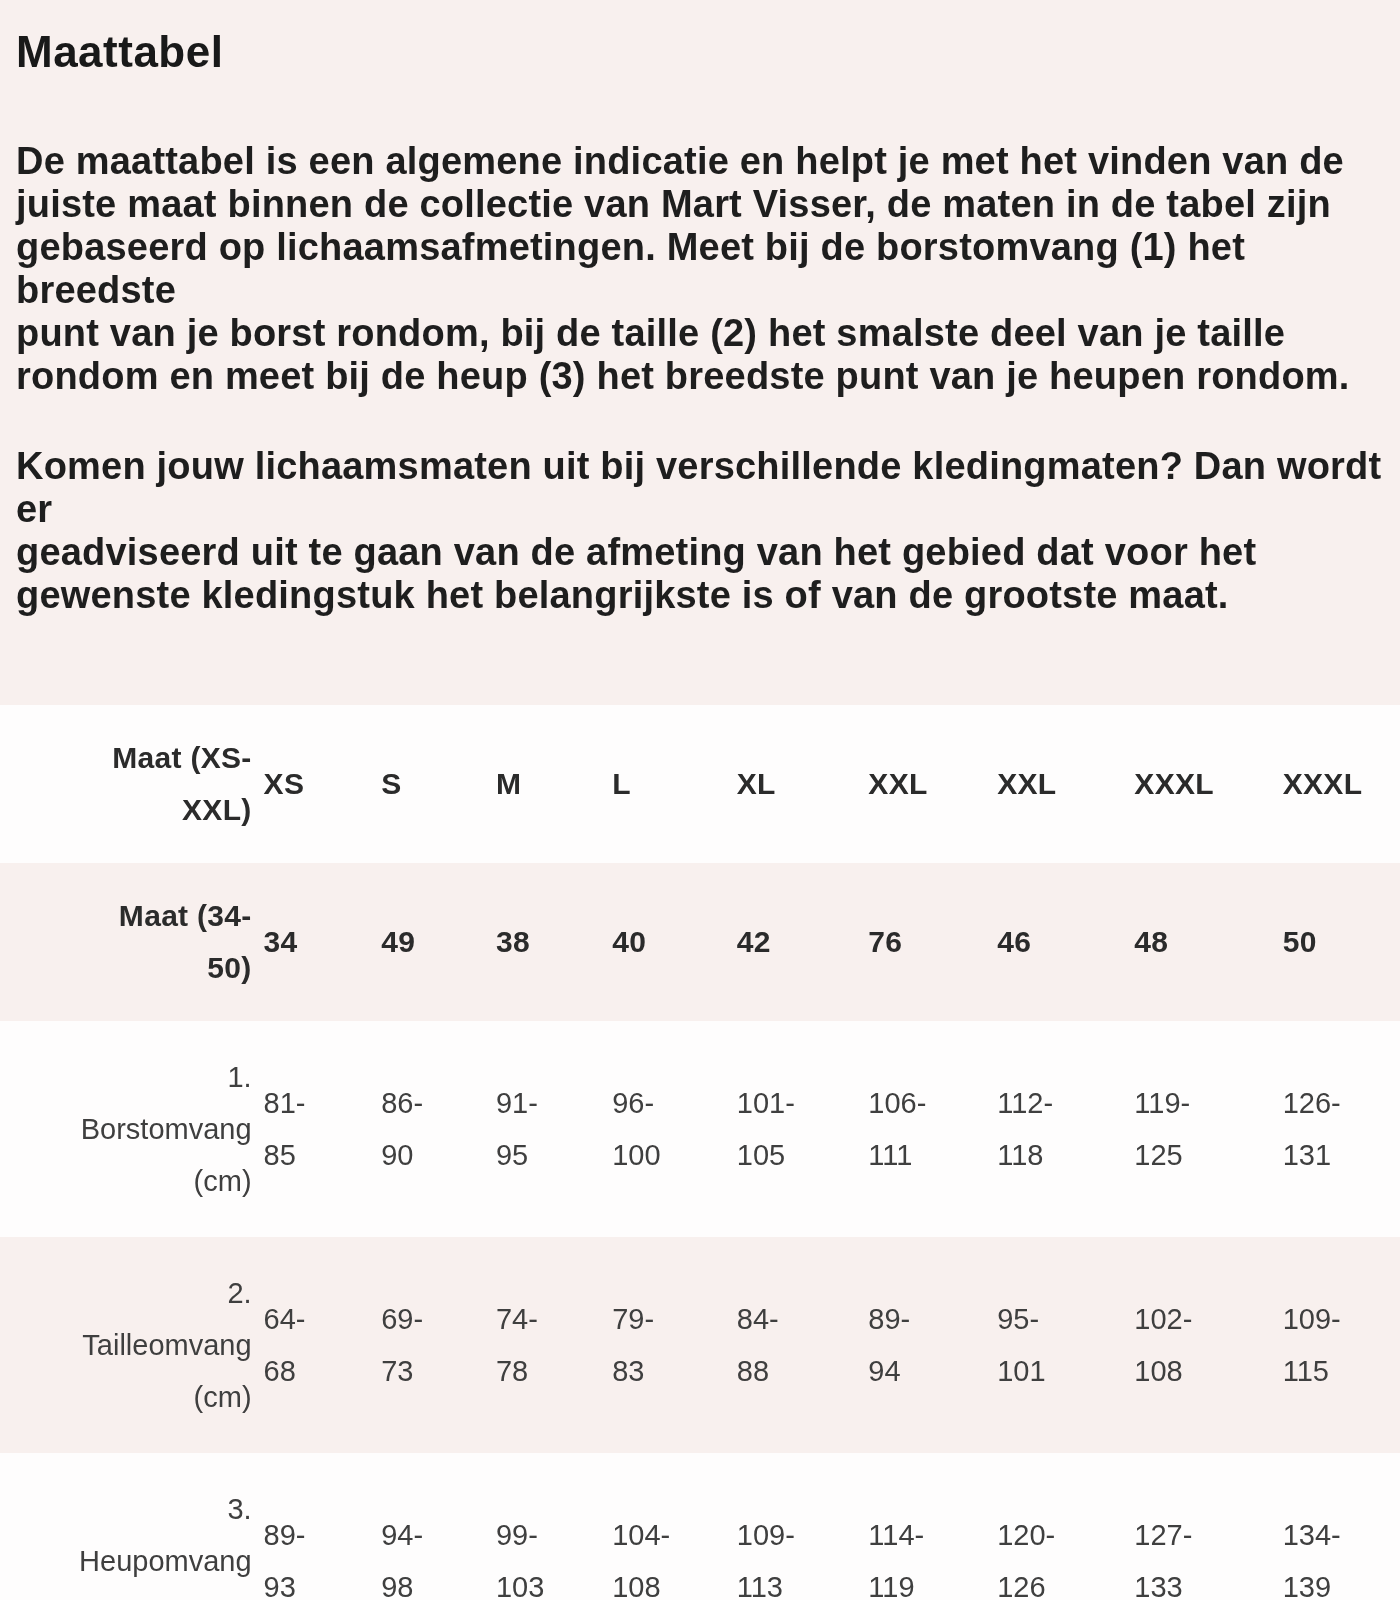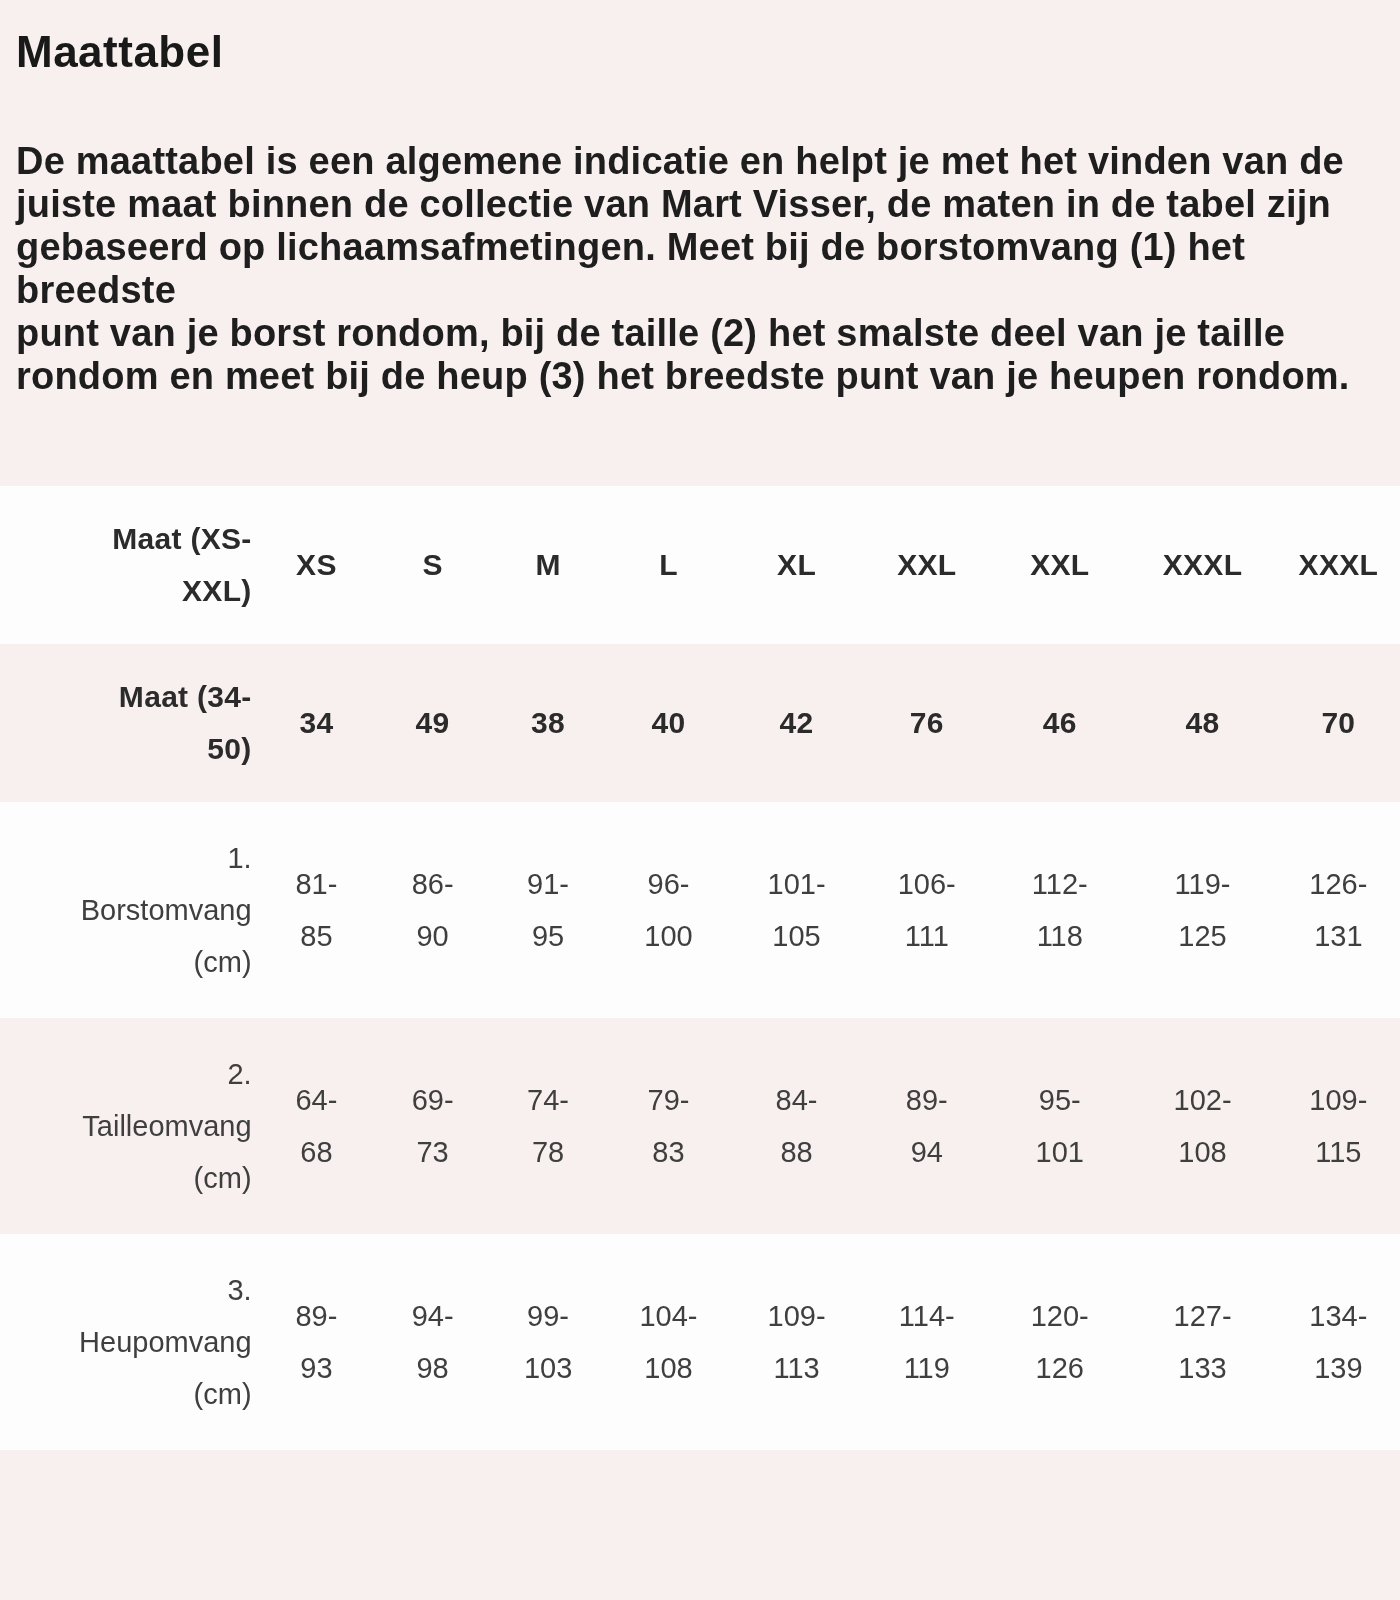--- a/index.html
+++ b/index.html
@@ -52,41 +52,42 @@
   table.size-table td{
     vertical-align:middle;
     padding:8px 6px;
     line-height:52px;
   }
   table.size-table th{
     text-align:right;
     padding-left:16px;
     font-weight:700;
   }
-  table.size-table td{text-align:center;}
+  table.size-table td{}
   table.size-table .bold-cell{
     font-weight:700;
     font-size:30px;
     color:#2b2b2b;
     letter-spacing:0.3px;
   }
   table.size-table .regular-cell{
     font-weight:400;
     font-size:29px;
     color:var(--text-regular);
   }
 </style>
 </head>
 <body>
 
 <div class="content">
   <h1 class="page-title">Maattabel</h1>
 
   <div class="intro">
       <p class="first">De maattabel is een algemene indicatie en helpt je met het vinden van de<br>juiste maat binnen de collectie van Mart Visser, de maten in de tabel zijn<br>gebaseerd op lichaamsafmetingen. Meet bij de borstomvang (1) het breedste<br>punt van je borst rondom, bij de taille (2) het smalste deel van je taille<br>rondom en meet bij de heup (3) het breedste punt van je heupen rondom.</p>
+      <p class="second">Komen jouw lichaamsmaten uit bij verschillende kledingmaten? Dan wordt er<br>geadviseerd uit te gaan van de afmeting van het gebied dat voor het<br>gewenste kledingstuk het belangrijkste is of van de grootste maat.</p>
     </div>
 </div>
 
 <table class="size-table">
   <colgroup>
     <col style="width:18.4%">
     <col style="width:8.4%">
     <col style="width:8.2%">
     <col style="width:8.3%">
     <col style="width:8.9%">
@@ -112,21 +113,21 @@
       <tr class="shade-pink header-row">
         <th class="bold-cell">Maat (34-<br>50)</th>
         <td class="bold-cell">34</td>
         <td class="bold-cell">49</td>
         <td class="bold-cell">38</td>
         <td class="bold-cell">40</td>
         <td class="bold-cell">42</td>
         <td class="bold-cell">76</td>
         <td class="bold-cell">46</td>
         <td class="bold-cell">48</td>
-        <td class="bold-cell">70</td>
+        <td class="bold-cell">50</td>
       </tr>
       <tr class="shade-white measure-row">
         <th class="regular-cell">1.<br>Borstomvang<br>(cm)</th>
         <td class="regular-cell">81-<br>85</td>
         <td class="regular-cell">86-<br>90</td>
         <td class="regular-cell">91-<br>95</td>
         <td class="regular-cell">96-<br>100</td>
         <td class="regular-cell">101-<br>105</td>
         <td class="regular-cell">106-<br>111</td>
         <td class="regular-cell">112-<br>118</td>

